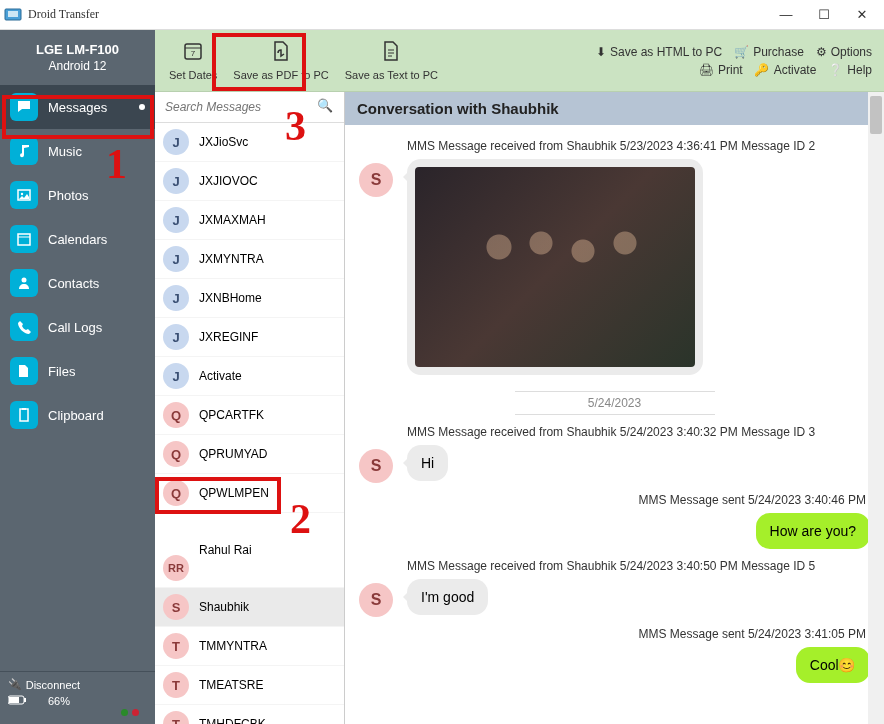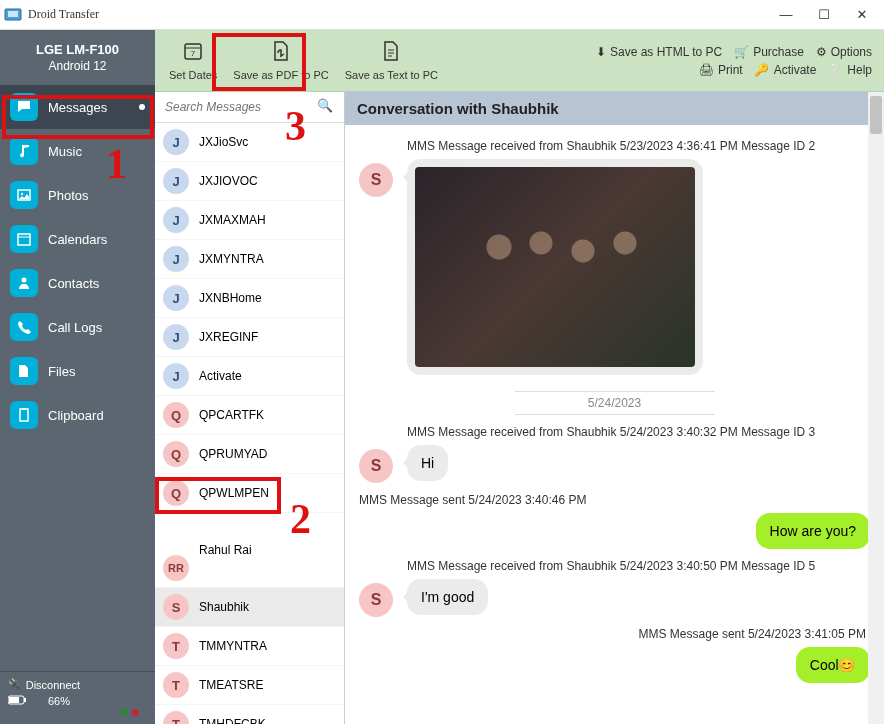--- a/index.html
+++ b/index.html
@@ -325,21 +325,21 @@
               <div class="bubble" style="padding: 8px;">
                 <div class="mms-img"></div>
               </div>
             </div>
             <div class="date-div">5/24/2023</div>
             <div class="meta" style="text-align: left; margin-left: 48px; margin-right: 0px;">MMS Message received from Shaubhik 5/24/2023 3:40:32 PM Message ID 3</div>
             <div class="msg-row in">
               <div class="mavatar">S</div>
               <div class="bubble">Hi</div>
             </div>
-            <div class="meta" style="text-align: left; margin-left: 0px; margin-right: 4px;">MMS Message sent 5/24/2023 3:40:46 PM</div>
+            <div class="meta" style="text-align: right; margin-left: 0px; margin-right: 4px;">MMS Message sent 5/24/2023 3:40:46 PM</div>
             <div class="msg-row out">
               <div class="bubble">How are you?</div>
             </div>
             <div class="meta" style="text-align: left; margin-left: 48px; margin-right: 0px;">MMS Message received from Shaubhik 5/24/2023 3:40:50 PM Message ID 5</div>
             <div class="msg-row in">
               <div class="mavatar">S</div>
               <div class="bubble">I'm good</div>
             </div>
             <div class="meta" style="text-align: right; margin-left: 0px; margin-right: 4px;">MMS Message sent 5/24/2023 3:41:05 PM</div>
             <div class="msg-row out">

